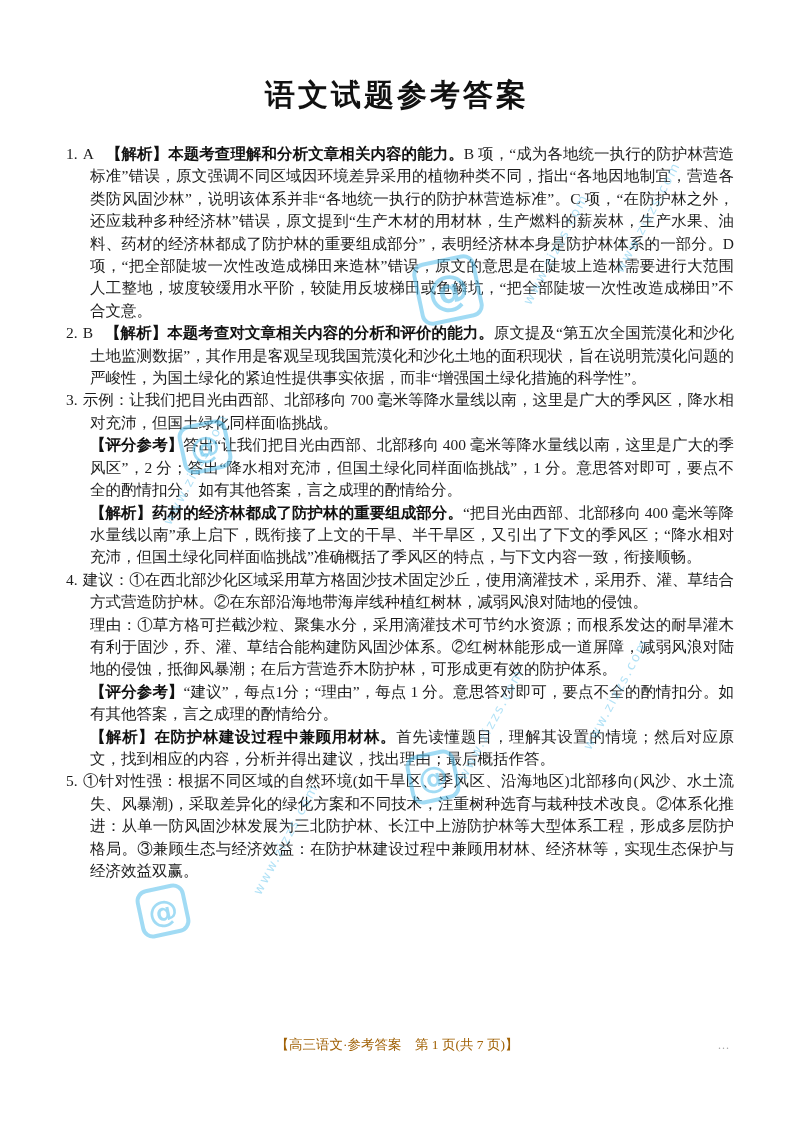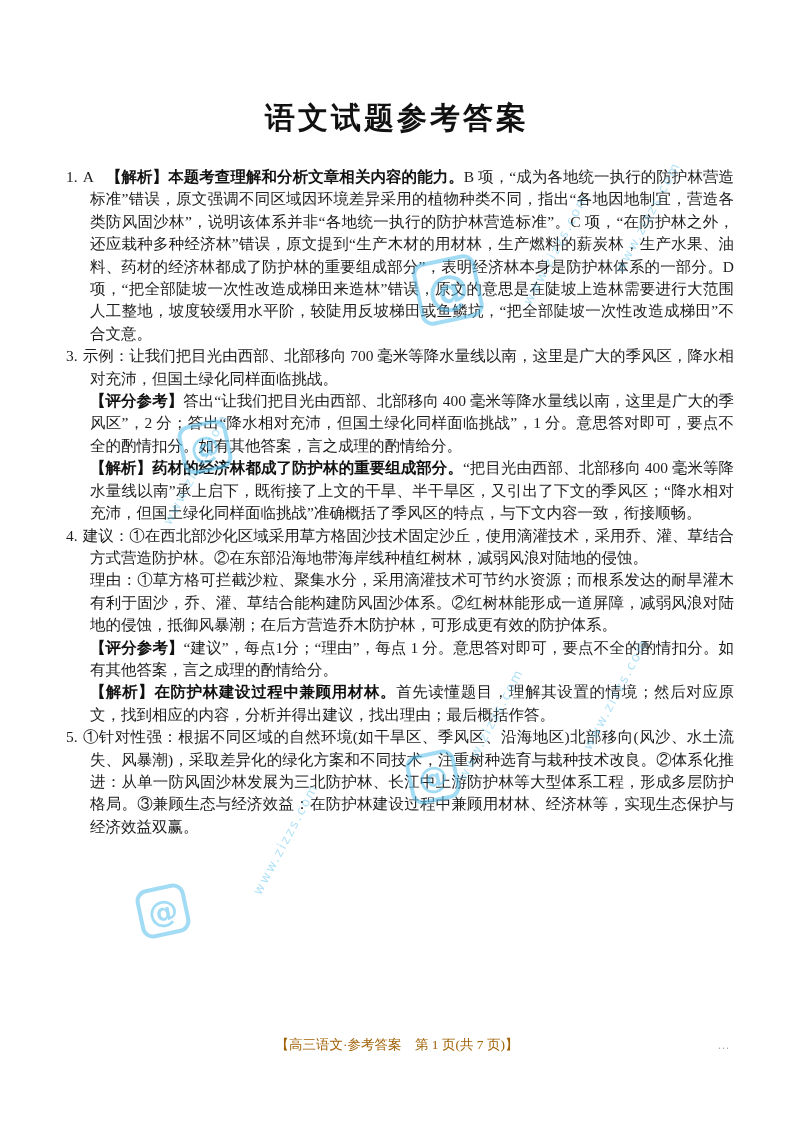--- a/index.html
+++ b/index.html
@@ -6,21 +6,21 @@
   body{
     width:794px;height:1123px;
     background:#ffffff;
     font-family:"Liberation Serif","DejaVu Serif",serif;
     color:#1c1c1c;
     position:relative;
     overflow:hidden;
   }
   .page{position:absolute;inset:0;}
   .doc-title{
-    margin:98px 0 0 0;
+    margin:75px 0 0 0;
     text-align:center;
     font-size:30px;
     font-weight:700;
     letter-spacing:3px;
     font-family:Liberation Sans, sans-serif;
     color:#111;
   }
   .content{
     margin:27px 60px 12px 66px;
     font-size:15.5px;
@@ -82,20 +82,25 @@
   <h1 class="doc-title">语文试题参考答案</h1>
 
   <div class="content">
 
     <div class="item">
       <p class="para first">
         <span class="qnum">1.</span><span class="qans">A</span><span class="plabel">【解析】本题考查理解和分析文章相关内容的能力。</span><span class="ptext">B 项，“成为各地统一执行的防护林营造标准”错误，原文强调不同区域因环境差异采用的植物种类不同，指出“各地因地制宜，营造各类防风固沙林”，说明该体系并非“各地统一执行的防护林营造标准”。C 项，“在防护林之外，还应栽种多种经济林”错误，原文提到“生产木材的用材林，生产燃料的薪炭林，生产水果、油料、药材的经济林都成了防护林的重要组成部分”，表明经济林本身是防护林体系的一部分。D 项，“把全部陡坡一次性改造成梯田来造林”错误，原文的意思是在陡坡上造林需要进行大范围人工整地，坡度较缓用水平阶，较陡用反坡梯田或鱼鳞坑，“把全部陡坡一次性改造成梯田”不合文意。</span>
       </p>
     </div>
 
+    <div class="item">
+      <p class="para first">
+        <span class="qnum">2.</span><span class="qans">B</span><span class="plabel">【解析】本题考查对文章相关内容的分析和评价的能力。</span><span class="ptext">原文提及“第五次全国荒漠化和沙化土地监测数据”，其作用是客观呈现我国荒漠化和沙化土地的面积现状，旨在说明荒漠化问题的严峻性，为国土绿化的紧迫性提供事实依据，而非“增强国土绿化措施的科学性”。</span>
+      </p>
+    </div>
 
     <div class="item">
       <p class="para first">
         <span class="qnum">3.</span><span class="ptext">示例：让我们把目光由西部、北部移向 700 毫米等降水量线以南，这里是广大的季风区，降水相对充沛，但国土绿化同样面临挑战。</span>
       </p>
       <p class="para">
         <span class="plabel">【评分参考】</span><span class="ptext">答出“让我们把目光由西部、北部移向 400 毫米等降水量线以南，这里是广大的季风区”，2 分；答出“降水相对充沛，但国土绿化同样面临挑战”，1 分。意思答对即可，要点不全的酌情扣分。如有其他答案，言之成理的酌情给分。</span>
       </p>
       <p class="para">
         <span class="plabel">【解析】药材的经济林都成了防护林的重要组成部分。</span><span class="ptext">“把目光由西部、北部移向 400 毫米等降水量线以南”承上启下，既衔接了上文的干旱、半干旱区，又引出了下文的季风区；“降水相对充沛，但国土绿化同样面临挑战”准确概括了季风区的特点，与下文内容一致，衔接顺畅。</span>

